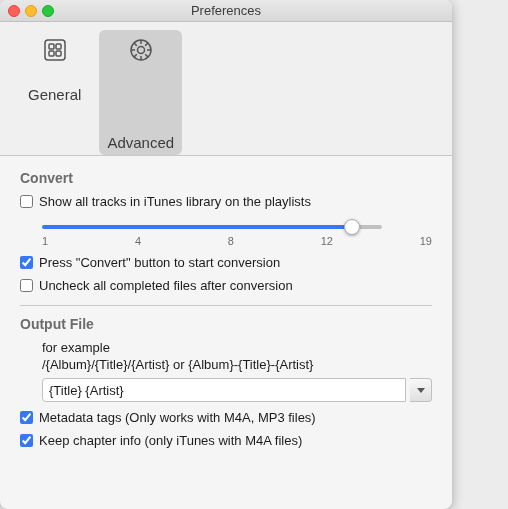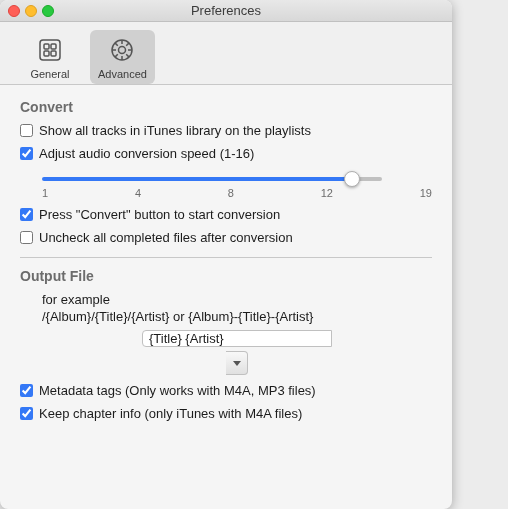--- a/index.html
+++ b/index.html
@@ -79,34 +79,35 @@
       flex-direction: column;
       align-items: center;
       cursor: pointer;
       padding: 4px 8px;
       border-radius: 6px;
       min-width: 60px;
     }
 
     .toolbar-item.active {
       background: #d0d0d0;
+      gap: 48px;
     }
 
     .toolbar-item .icon-box {
       width: 32px;
       height: 32px;
       display: flex;
       align-items: center;
       justify-content: center;
     }
 
     .toolbar-item .item-label {
-      font-size: 11px;
+      font-size: 15px;
       color: #3c3c3c;
-      margin-top: 2px;
+      margin-top: 20px;
     }
 
     .content {
       flex: 1;
       padding: 14px 20px;
       overflow-y: auto;
     }
 
     .section-title {
       font-size: 14px;
@@ -197,21 +198,20 @@
       margin: 0 0 2px 22px;
       font-size: 13px;
       color: #1c1c1c;
     }
 
     .format-input-row {
       display: flex;
       align-items: center;
       margin: 6px 0 8px 22px;
       gap: 4px;
-      flex-direction: column;
     }
 
     .format-input {
       flex: 1;
       height: 24px;
       border: 1px solid #c0c0c0;
       border-radius: 4px 0 0 4px;
       padding: 0 6px;
       font-size: 13px;
       background: white;
@@ -298,24 +298,20 @@
 
   <div class="content">
 
     <div class="section-title">Convert</div>
 
     <div class="checkbox-row">
       <input type="checkbox" id="show-all-tracks" style="">
       <label for="show-all-tracks">Show all tracks in iTunes library on the playlists</label>
     </div>
 
-    <div class="checkbox-row">
-      <input type="checkbox" id="adjust-audio-speed" checked="" style="">
-      <label for="adjust-audio-speed">Adjust audio conversion speed (1-16)</label>
-    </div>
 
     <div class="slider-container">
       <div class="slider-track">
         <input type="range" min="1" max="16" value="15" style="">
       </div>
       <div class="slider-labels">
         <span>1</span>
         <span>4</span>
         <span>8</span>
         <span>12</span>

